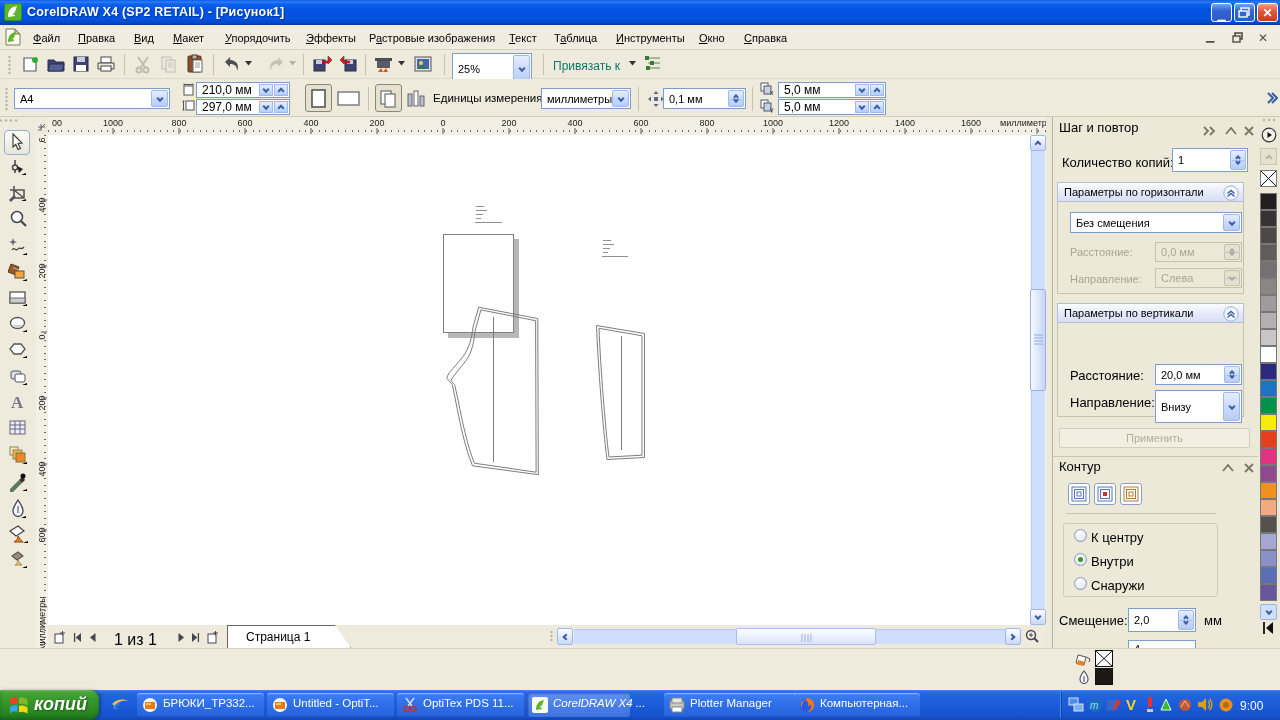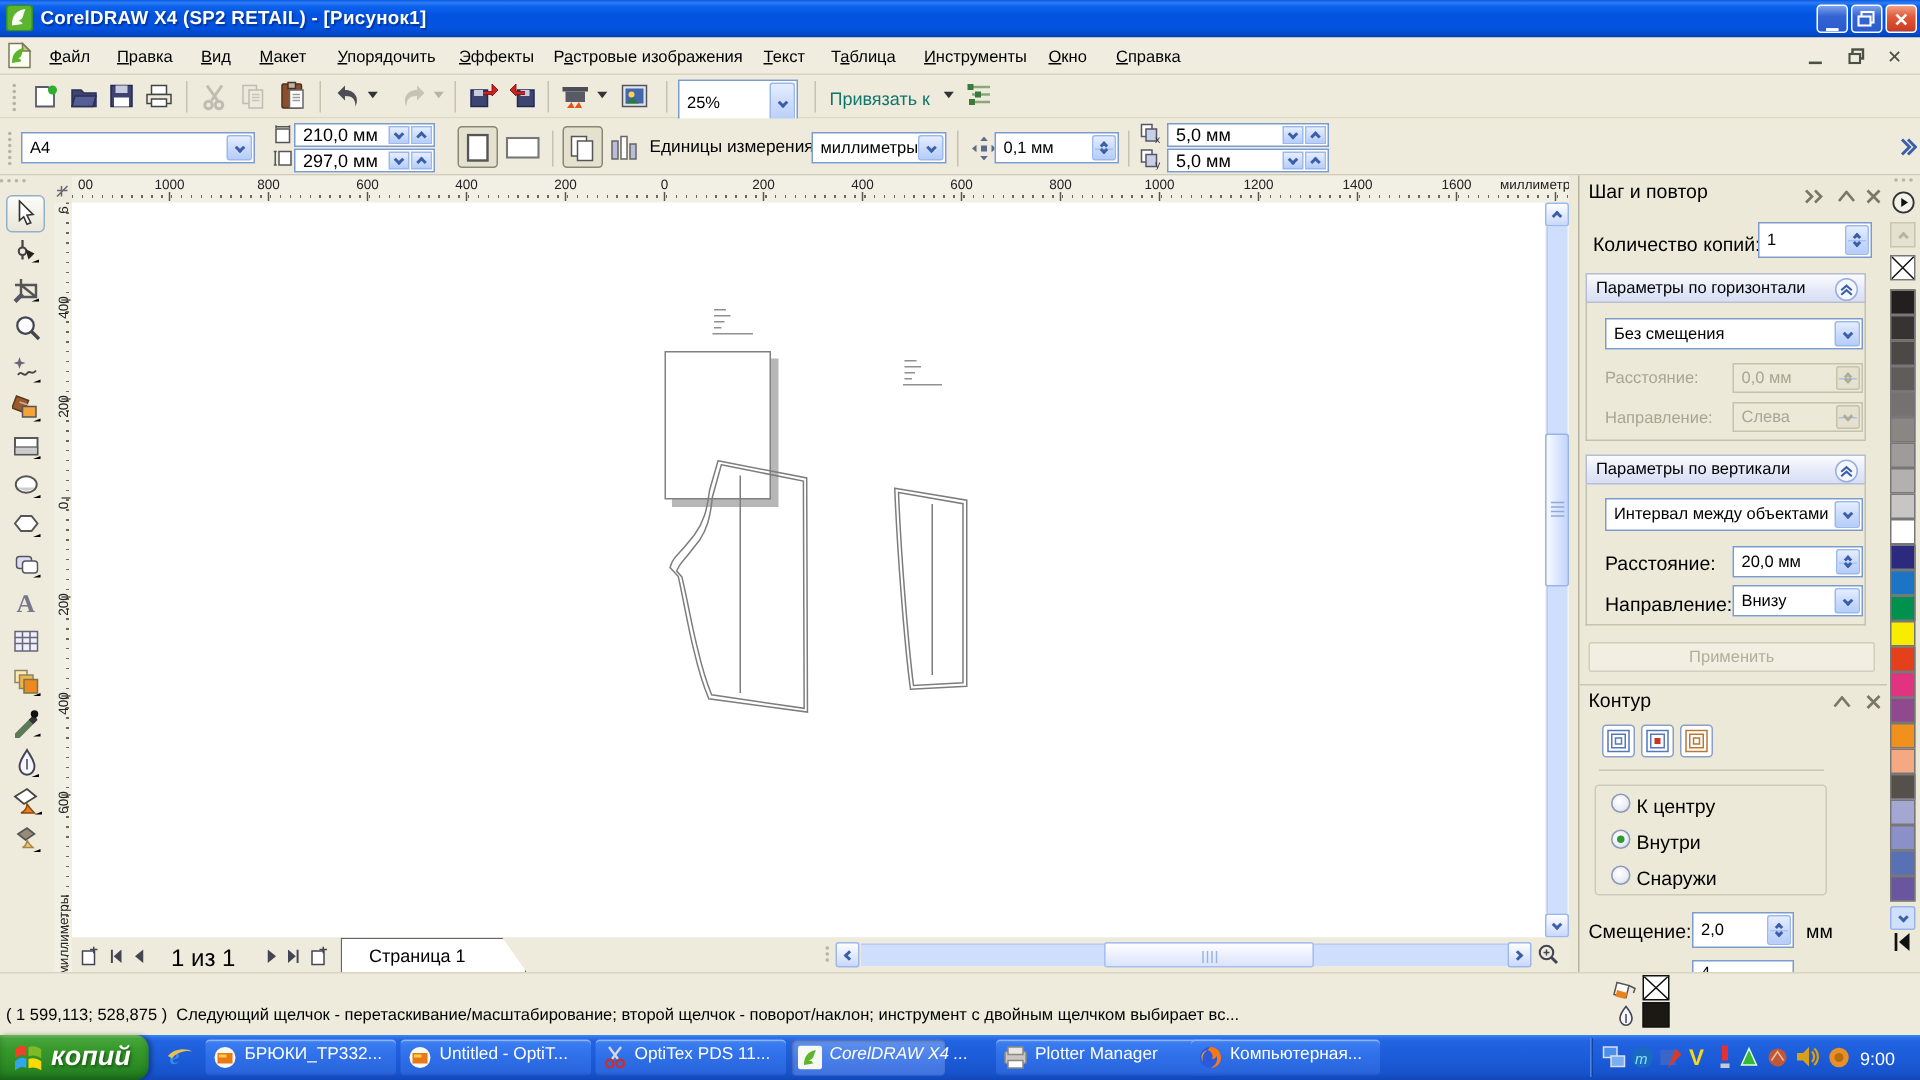--- a/index.html
+++ b/index.html
@@ -651,36 +651,30 @@
           <div class="chev" style="border-color:#b0ac98;"></div>
         </div>
       </div>
     <div class="gheader" style="top:186px;">Параметры по вертикали
       <svg style="position:absolute;right:4px;top:2px;" width="16" height="16">
           <circle cx="8" cy="8" r="7.2" fill="#f4f7fe" stroke="#9ab0dd"></circle>
           <path d="M4.5 8.5 L8 5.5 L11.5 8.5 M4.5 11.5 L8 8.5 L11.5 11.5" stroke="#3a5fa8" stroke-width="1.4" fill="none"></path>
         </svg>
     </div>
     <div class="gbox" style="top:206px;height:94px;"></div>
-    <div class="combo" style="left:24px;top:215px;width:172px;height:22px;">
-        <div class="ctext">Интервал между объектами</div>
-        <div class="combo-btn">
-          <div class="chev"></div>
-        </div>
-      </div>
     <div class="dlabel" style="left:24px;top:251px;">Расстояние:</div>
     <div class="combo" style="left:109px;top:247px;width:87px;height:21px;">
         <div class="ctext">20,0 мм</div>
         <div class="spinv">
           <div class="upA"></div>
           <div class="dnA"></div>
         </div>
       </div>
     <div class="dlabel" style="left:24px;top:278px;">Направление:</div>
-    <div class="combo" style="left:109px;top:273px;width:87px;height:21px;padding-left:44px;">
+    <div class="combo" style="left:109px;top:273px;width:87px;height:33px;padding-left:44px;">
         <div class="ctext">Внизу</div>
         <div class="combo-btn">
           <div class="chev"></div>
         </div>
       </div>
     <div class="abs" style="left:13px;top:311px;width:191px;height:20px;background:#f2efe2;border:1px solid #d2ceba;border-radius:2px;text-align:center;line-height:19px;font-size:11px;color:#b2ae9a;">Применить</div>
     <div class="abs" style="left:7px;top:339px;width:205px;height:1px;background:#c9c5b2;"></div>
     <div class="dlabel" style="left:13px;top:342px;font-size:13px;">Контур</div>
     <svg class="abs" style="left:176px;top:347px;" width="12" height="8">
         <path d="M1 7 L6 1 L11 7" stroke="#7a7668" stroke-width="1.8" fill="none"></path>
@@ -780,21 +774,20 @@
     <div class="sw" style="top:467px;background:#6a569f;"></div>
     <div class="abs" style="left:2px;top:487px;width:17px;height:16px;background:#cfe0fc;border:1px solid #9ab4ea;border-radius:2px;">
         <div class="chev" style="transform:translate(-50%,-60%) rotate(45deg);"></div>
       </div>
     <svg class="abs" style="left:4px;top:505px;" width="12" height="12" viewBox="0 0 12 12">
         <path d="M2 0 v12" stroke="#111" stroke-width="1.8"></path>
         <path d="M11 0 L4 6 L11 12 Z" fill="#111"></path>
       </svg>
   </div>
   <div id="statusbar" class="abs">
-    <div class="abs" style="left:4px;top:22px;font-size:11px;color:#000;">( 1 599,113; 528,875 )&nbsp;&nbsp;Следующий щелчок - перетаскивание/масштабирование; второй щелчок - поворот/наклон; инструмент с двойным щелчком выбирает вс...</div>
     <svg class="abs" style="left:1074px;top:3px;" width="19" height="17" viewBox="0 0 19 17">
         <path d="M4 3 l8 2 -2 8 -8 -2 Z" fill="#fff" stroke="#555"></path>
         <path d="M4 8 l7 2 -1.5 4 -6.5 -1.6 Z" fill="#e8821e"></path>
         <path d="M12 5 l4 2 -1 3" stroke="#555" fill="none"></path>
       </svg>
     <div class="abs" style="left:1095px;top:1px;width:18px;height:17px;background:#fff;border:1px solid #111;"><svg width="16" height="15">
           <path d="M0 0 L16 15 M16 0 L0 15" stroke="#111"></path>
         </svg></div>
     <svg class="abs" style="left:1078px;top:21px;" width="12" height="16" viewBox="0 0 12 16">
         <path d="M6 1 C8.5 4 10 6 10 9 a4 4.5 0 0 1 -8 0 C2 6 3.5 4 6 1 Z" fill="#f6f6ff" stroke="#445" stroke-width="1.1"></path>

